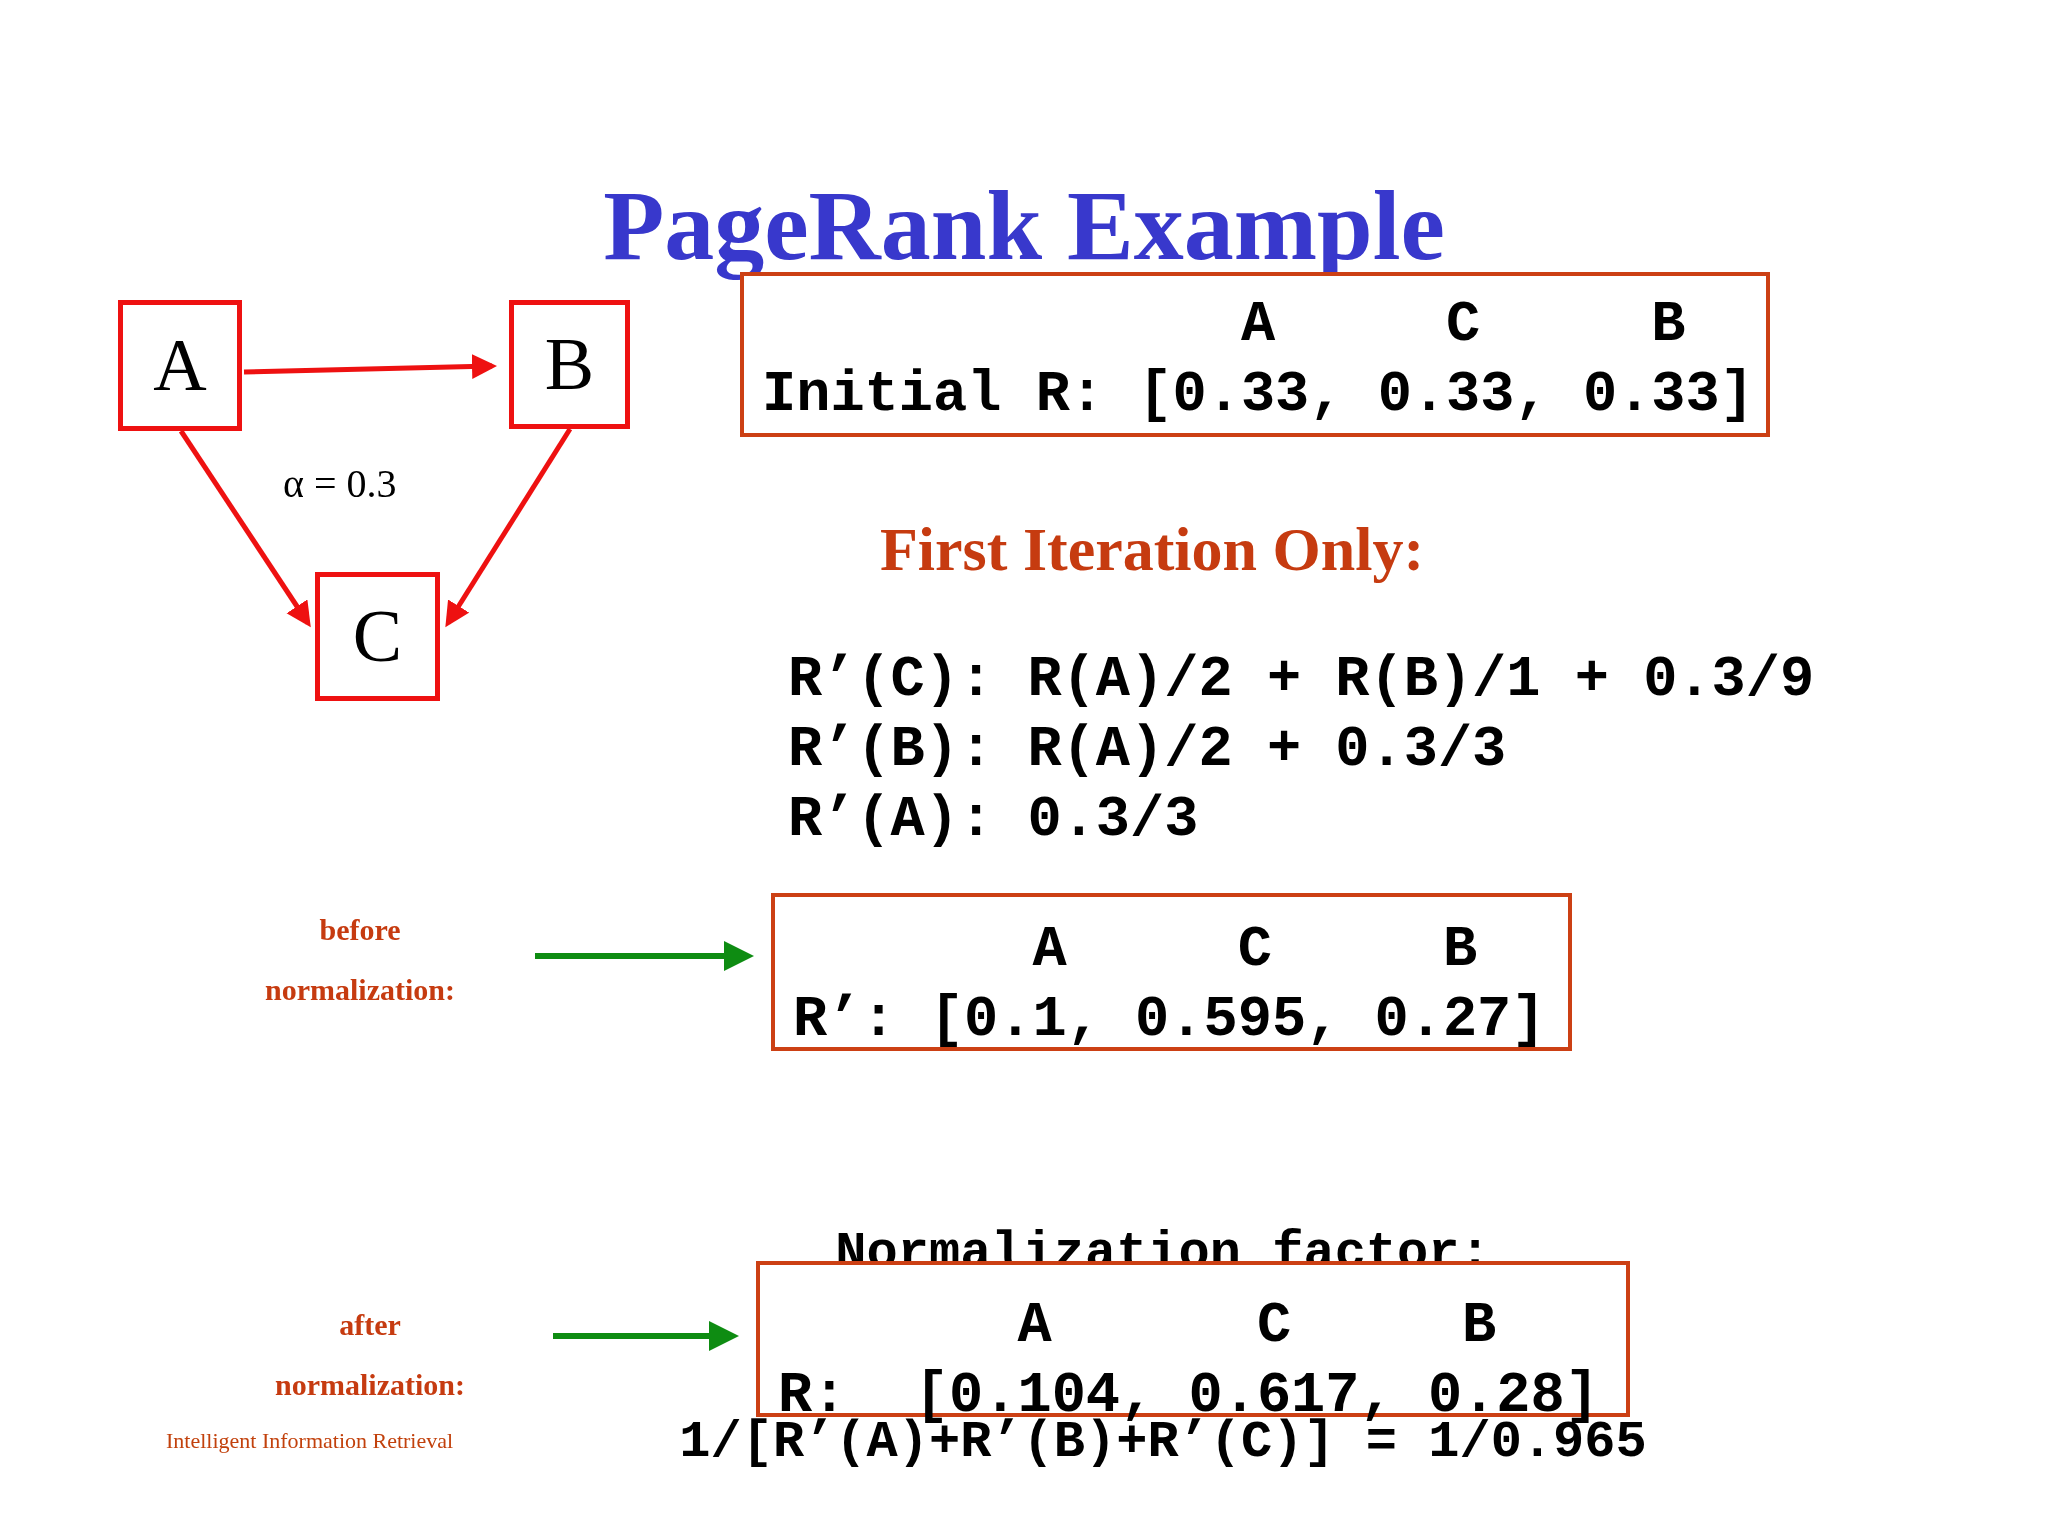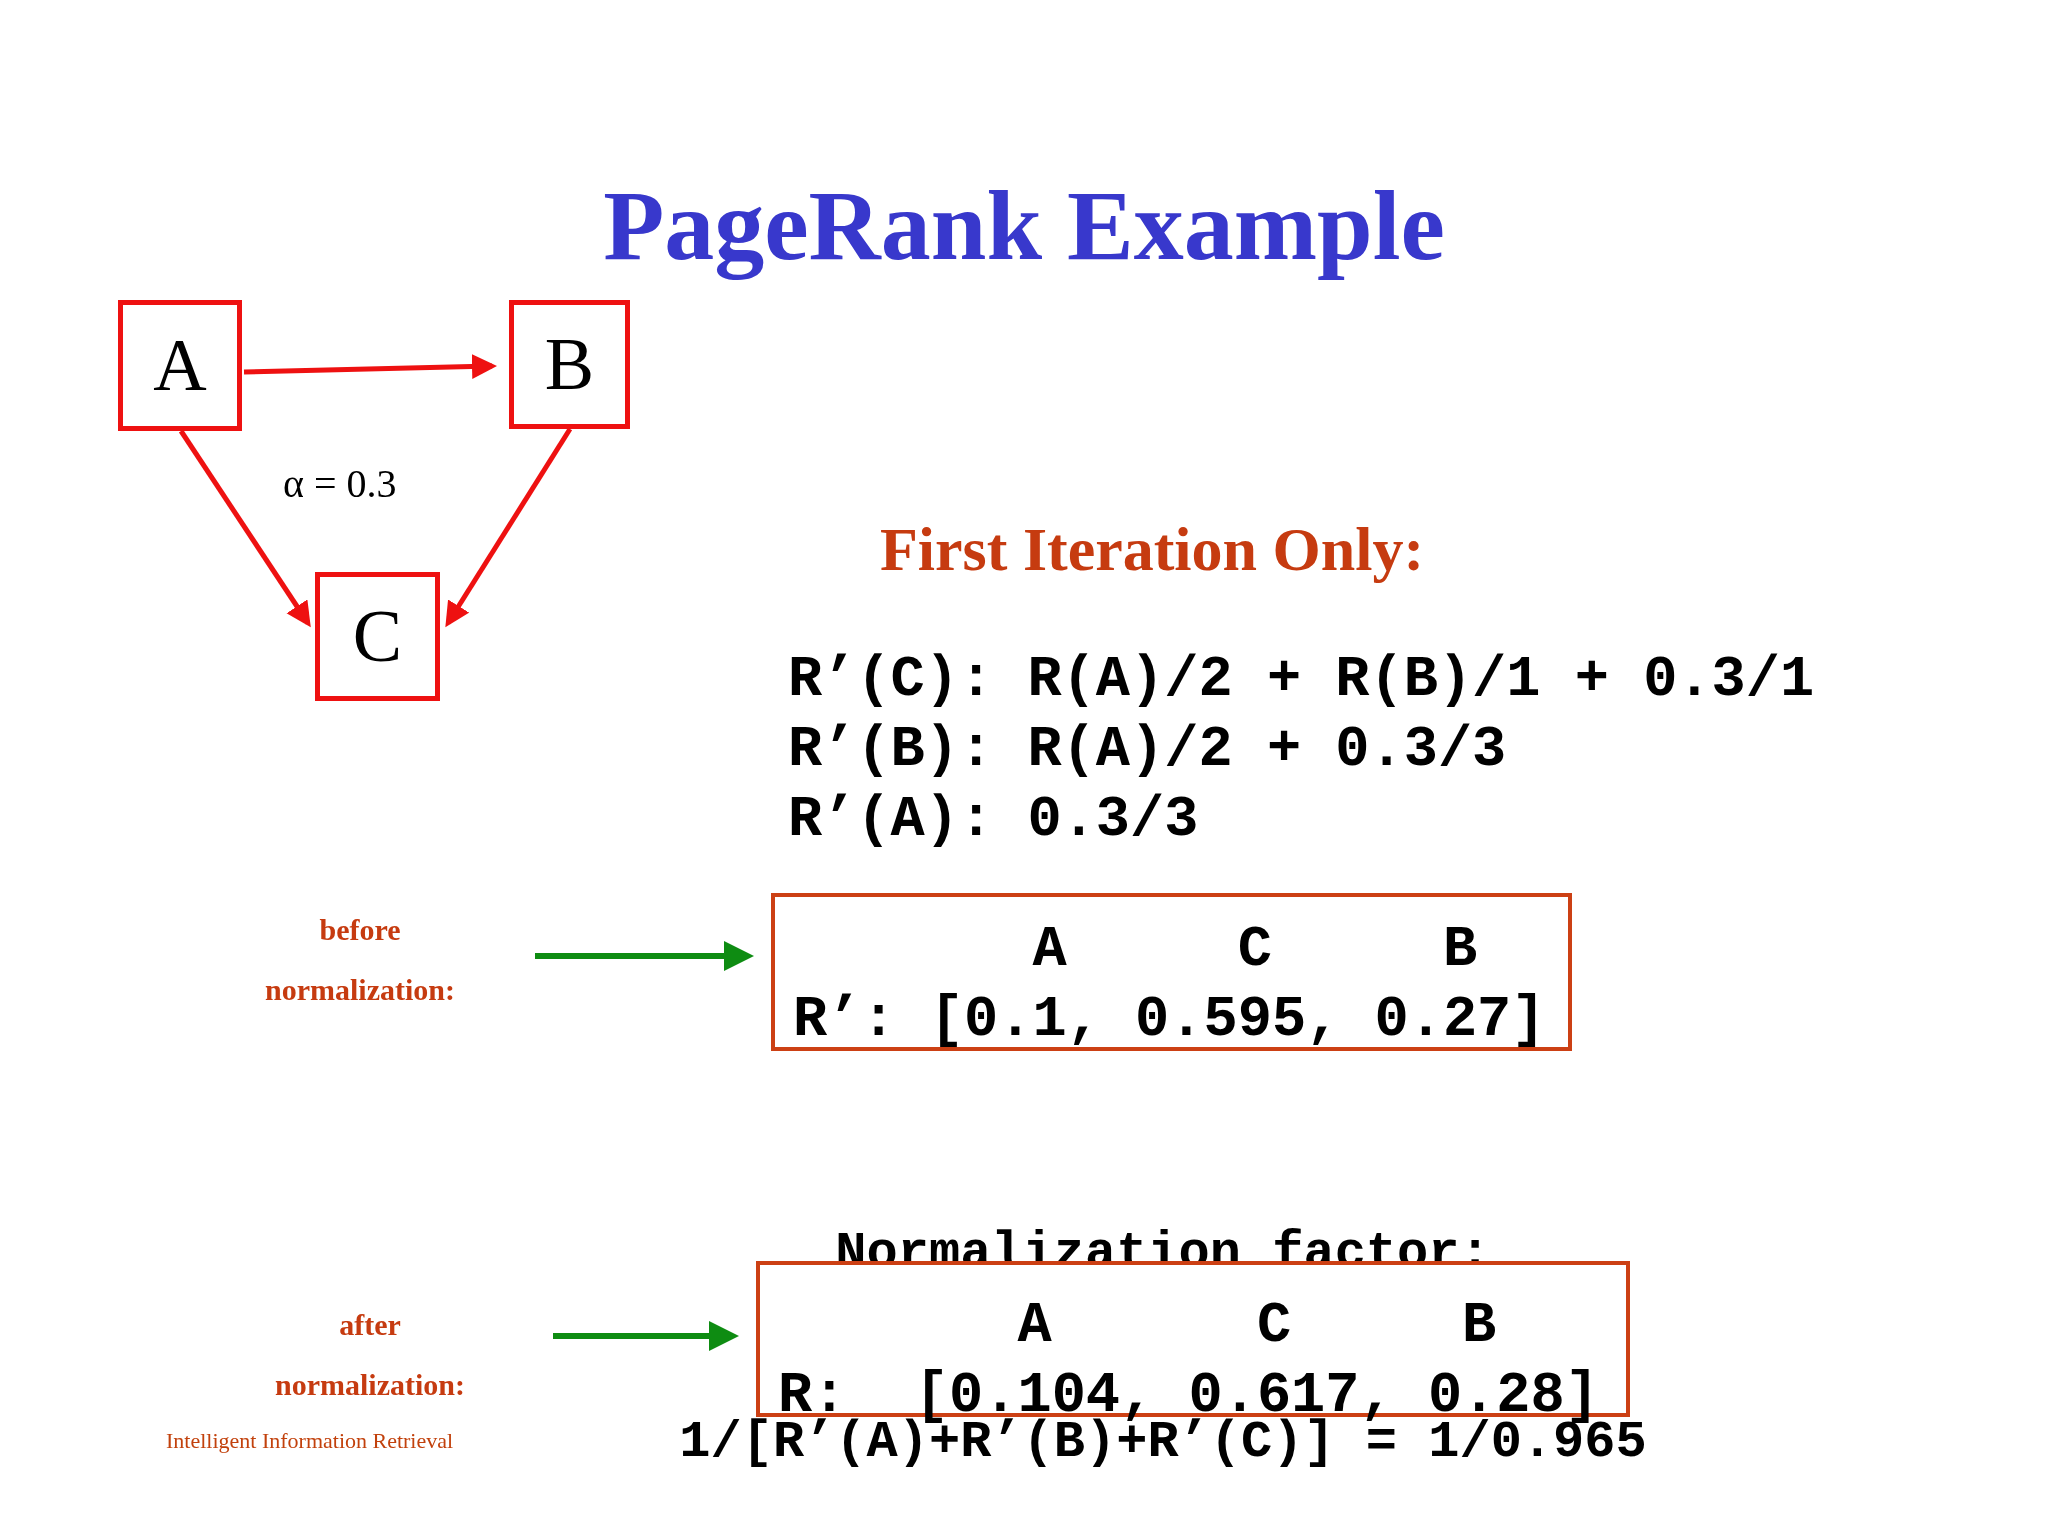--- a/index.html
+++ b/index.html
@@ -92,23 +92,27 @@
     <span>A</span>
   </div>
   <div class="node node-b">
     <span>B</span>
   </div>
   <div class="node node-c">
     <span>C</span>
   </div>
   <div class="alpha-label">α = 0.3</div>
 
+  <div class="rbox box-initial">
+    <pre><span>              A     C     B</span>
+<span>Initial R: [0.33, 0.33, 0.33]</span></pre>
+  </div>
 
   <div class="iter-heading">First Iteration Only:</div>
-  <div class="equations"><div>R’(C): R(A)/2 + R(B)/1 + 0.3/1</div><div>R’(B): R(A)/2 + 0.3/3</div><div>R’(A): 0.3/3</div></div>
+  <div class="equations"><div>R’(C): R(A)/2 + R(B)/1 + 0.3/9</div><div>R’(B): R(A)/2 + 0.3/3</div><div>R’(A): 0.3/3</div></div>
 
   <div class="side-label label-before">
     <div>before</div>
     <div>normalization:</div>
   </div>
   <div class="rbox box-before">
     <pre><span>       A     C     B</span>
 <span>R’: [0.1, 0.595, 0.27]</span></pre>
   </div>
 

